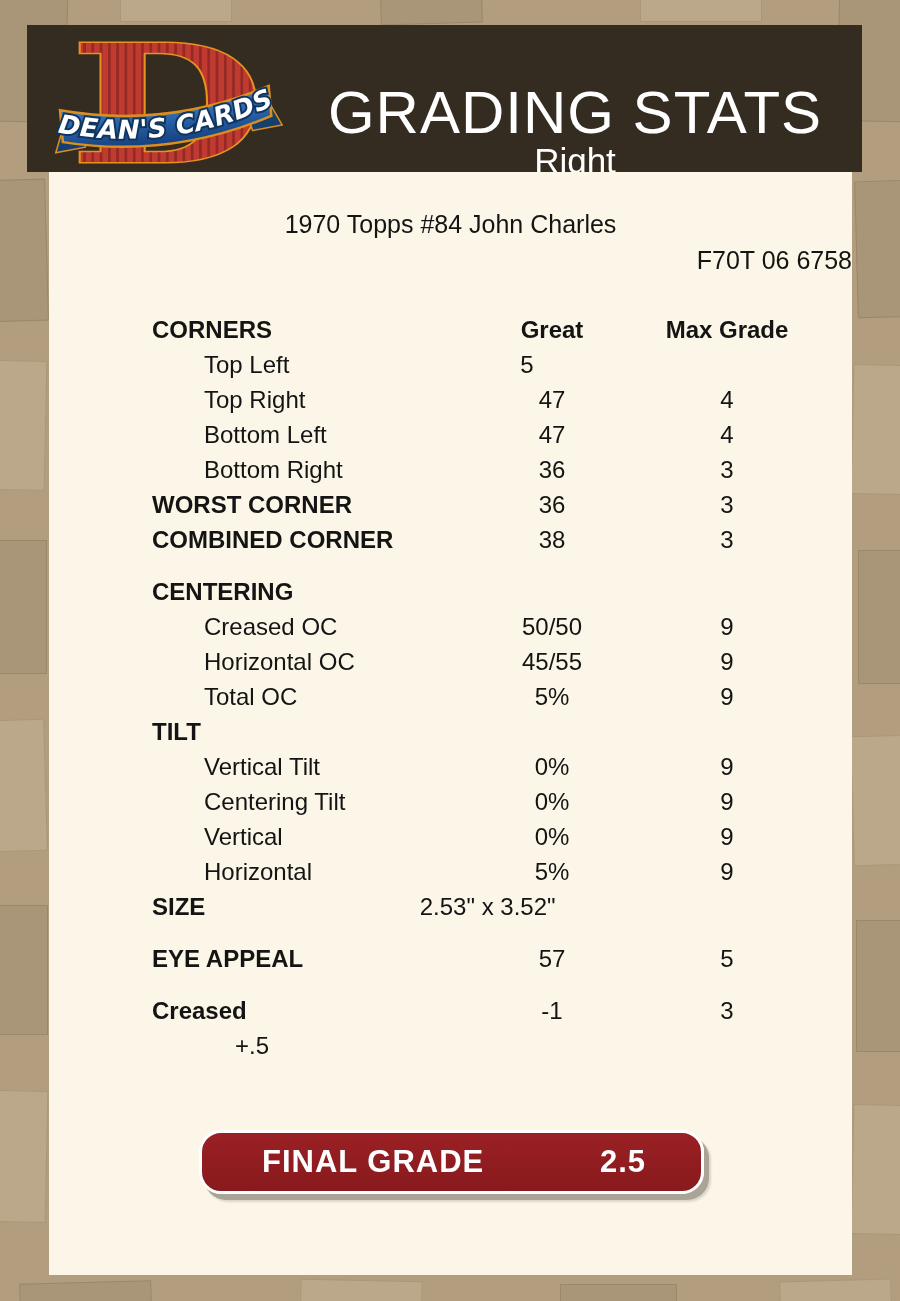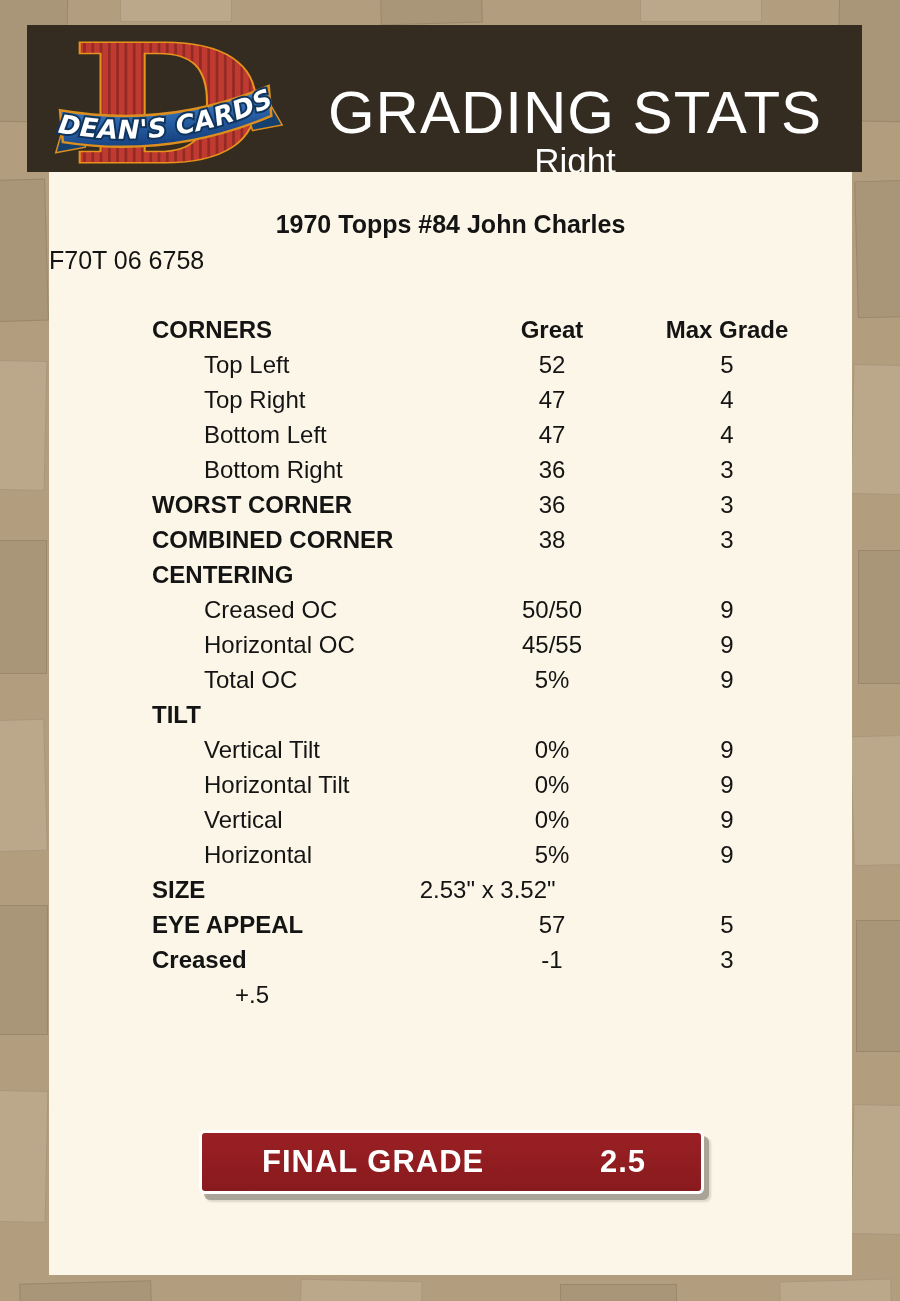--- a/index.html
+++ b/index.html
@@ -27,42 +27,42 @@
     font-size:60px;font-weight:normal;color:#fff;letter-spacing:1px;line-height:1;}
   .header-subtitle{position:absolute;top:118px;left:0;width:100%;margin:0;
     font-size:35px;font-weight:normal;color:#fff;line-height:1;}
 
   
   .panel{
     position:absolute;left:49px;top:172px;width:803px;height:1103px;
     background:#fbf6e7;
   }
   .card-title{position:absolute;top:40px;left:0;width:100%;text-align:center;
-    font-size:25px;font-weight:bold;line-height:1;}
-  .card-serial{position:absolute;top:76px;left:0;width:100%;text-align:left;
+    font-size:25px;font-weight:normal;line-height:1;}
+  .card-serial{position:absolute;top:76px;left:0;width:100%;text-align:right;
     font-size:25px;line-height:1;}
 
   
   .stats-table{position:absolute;left:103px;top:140px;width:650px;}
   .trow{display:flex;height:35px;align-items:center;font-size:24px;}
-  .trow.gap{}
+  .trow.gap{margin-top:17px;}
   .cell-label{width:300px;box-sizing:border-box;}
   .cell-value{width:200px;text-align:center;}
   .cell-max{width:150px;text-align:center;}
   .trow.head .cell-label,.trow.head .cell-value,.trow.head .cell-max{font-weight:bold;}
   .trow.bold .cell-label{font-weight:bold;}
   .trow.indent .cell-label{padding-left:52px;}
   .trow.size .cell-value{transform:translateX(-58px);width:260px;}
 
   
   .final-grade{
     position:absolute;left:150px;top:958px;width:505px;height:64px;
     box-sizing:border-box;
     background:linear-gradient(#9a2024,#881a1d);
-    border:3px solid #ffffff;border-radius:6px;
+    border:3px solid #ffffff;border-radius:22px;
     box-shadow:5px 6px 0 rgba(128,122,110,0.55), 7px 8px 2px rgba(128,122,110,0.25);
     display:flex;align-items:center;justify-content:space-between;
     padding:0 55px 0 60px;
     color:#ffffff;font-size:31px;font-weight:bold;letter-spacing:1px;
   }
 </style>
 </head>
 <body>
 
 <div class="bg-collage">
@@ -131,21 +131,20 @@
   <div class="stats-table">
 
     <div class="trow head">
       <span class="cell-label">CORNERS</span>
       <span class="cell-value">Great</span>
       <span class="cell-max">Max Grade</span>
     </div>
 
     <div class="trow indent">
       <span class="cell-label">Top Left</span>
-      <span class="cell-value">52</span>
       <span class="cell-max">5</span>
     </div>
     <div class="trow indent">
       <span class="cell-label">Top Right</span>
       <span class="cell-value">47</span>
       <span class="cell-max">4</span>
     </div>
     <div class="trow indent">
       <span class="cell-label">Bottom Left</span>
       <span class="cell-value">47</span>
@@ -191,21 +190,21 @@
       <span class="cell-label">TILT</span>
       <span class="cell-value"></span>
       <span class="cell-max"></span>
     </div>
     <div class="trow indent">
       <span class="cell-label">Vertical Tilt</span>
       <span class="cell-value">0%</span>
       <span class="cell-max">9</span>
     </div>
     <div class="trow indent">
-      <span class="cell-label">Horizontal Tilt</span>
+      <span class="cell-label">Centering Tilt</span>
       <span class="cell-value">0%</span>
       <span class="cell-max">9</span>
     </div>
     <div class="trow indent">
       <span class="cell-label">Vertical</span>
       <span class="cell-value">0%</span>
       <span class="cell-max">9</span>
     </div>
     <div class="trow indent">
       <span class="cell-label">Horizontal</span>

